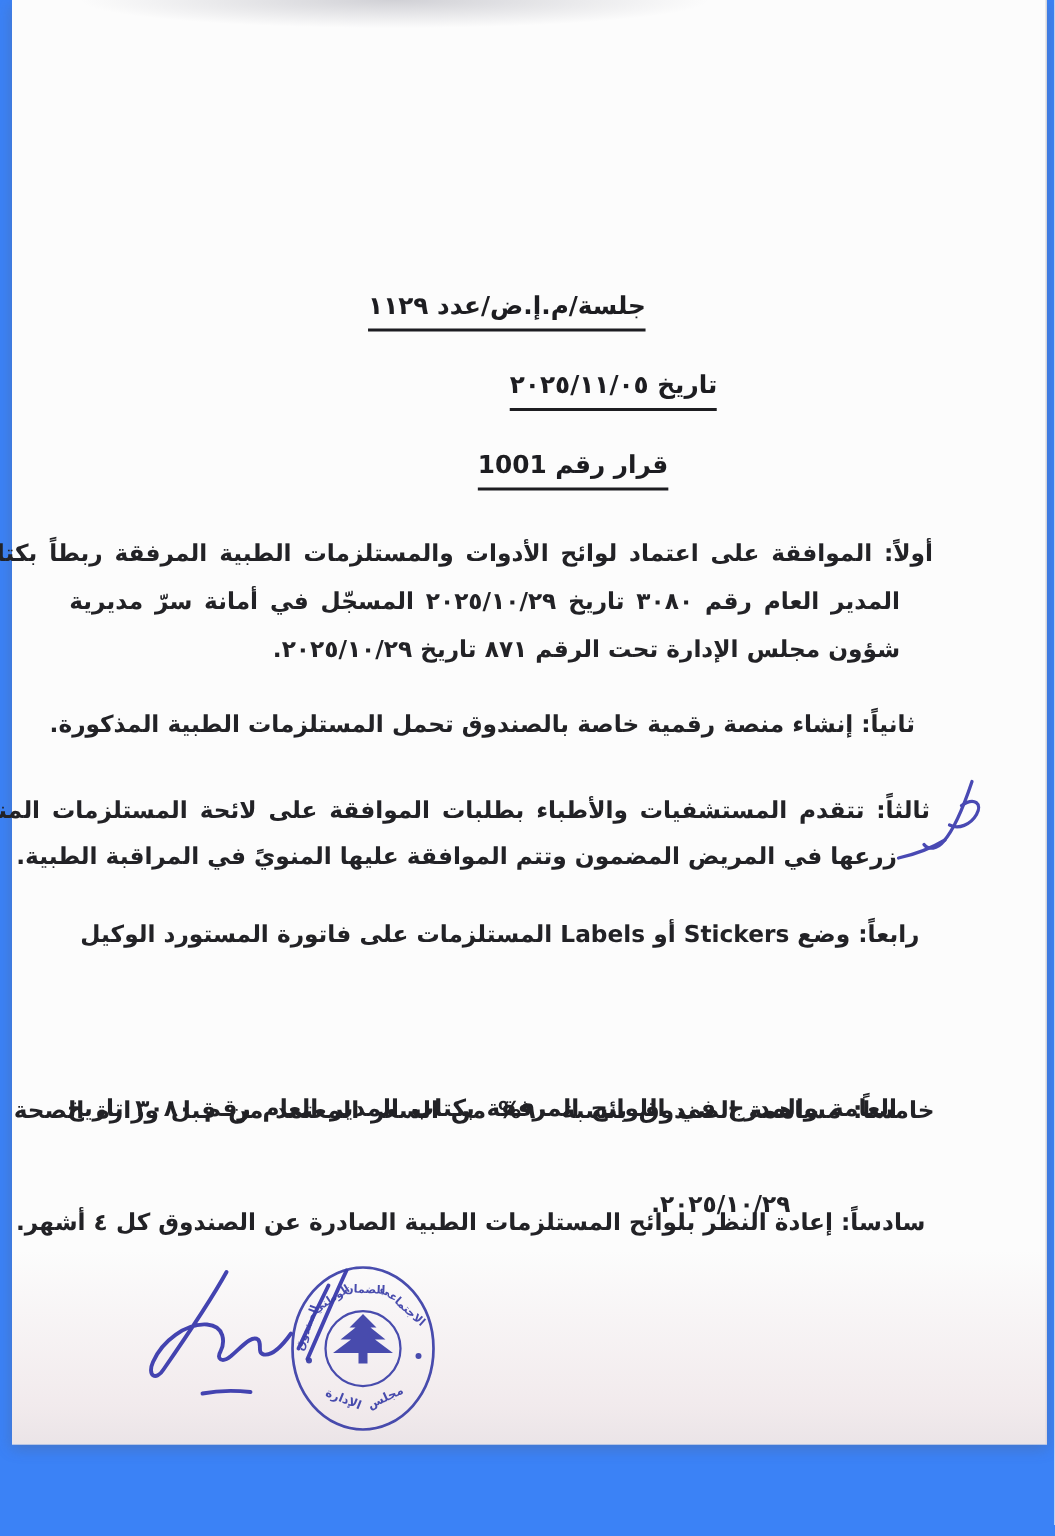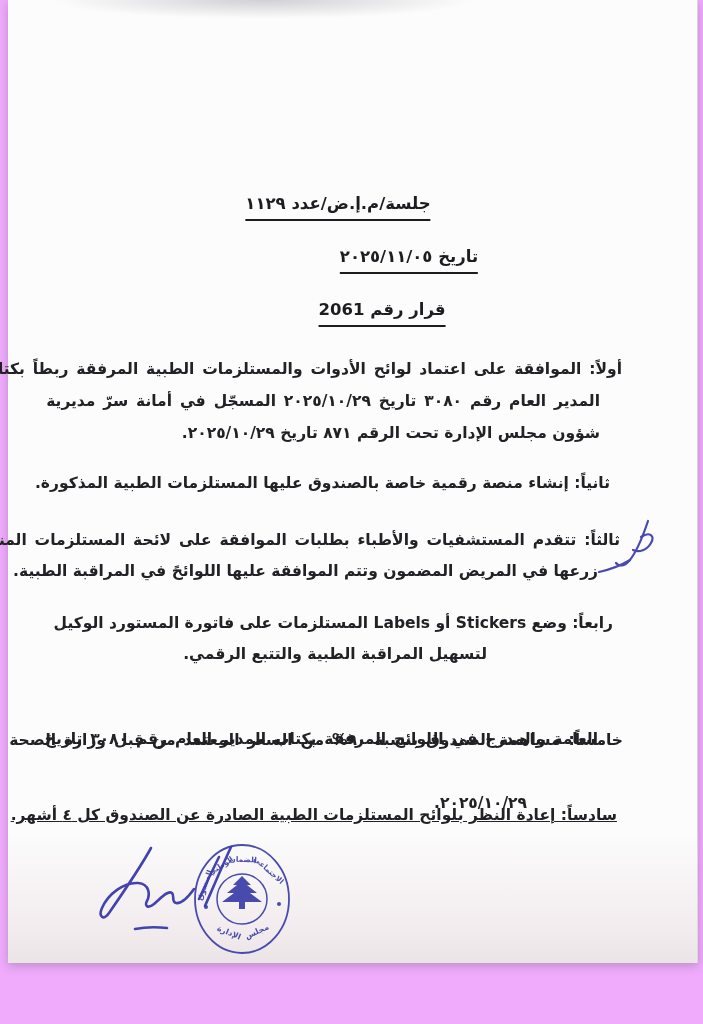--- a/index.html
+++ b/index.html
@@ -1,18 +1,18 @@
 <!DOCTYPE html>
 <html lang="ar"><head>
 <meta charset="utf-8">
 <style>
   html,body { margin:0; padding:0; background:#e7e6ea; }
   .canvas {
     position:relative; width:703px; height:1024px; overflow:hidden;
-    background:#f0abfc;
+    background:#3b82f6;
     font-family:"DejaVu Sans", sans-serif;
   }
   .paper {
     position:absolute; left:8px; top:0; width:690px; height:963px;
     background:#fcfcfc;
     box-shadow:0 3px 9px rgba(90,90,105,0.35), inset -1px 0 0 rgba(175,175,185,0.5);
   }
   .paper-bottom-tint {
     position:absolute; left:0; bottom:0; width:100%; height:130px;
     background:linear-gradient(to bottom, rgba(236,224,228,0) 0%, rgba(233,220,224,0.55) 80%, rgba(225,215,220,0.65) 100%);
@@ -39,39 +39,38 @@
 
 <div class="canvas">
 
   <div class="paper">
     <div class="paper-bottom-tint"></div>
   </div>
   <div class="top-shade"></div>
 
   <div class="hline" style="top:193px; left:338px;">جلسة/م.إ.ض/عدد ١١٢٩</div>
   <div class="hline" style="top:246px; left:390px;margin-left:19px;">تاريخ ٢٠٢٥/١١/٠٥</div>
-  <div class="hline" style="top:299px; left:382px;">قرار رقم 2061</div>
+  <div class="hline" style="top:299px; left:382px;">قرار رقم 1001</div>
 
   <div class="line wide" style="top:357px; right:81px;">أولاً: الموافقة على اعتماد لوائح الأدوات والمستلزمات الطبية المرفقة ربطاً بكتاب</div>
   <div class="line wide" style="top:389px; right:103px;text-align:right;">المدير العام رقم ٣٠٨٠ تاريخ ٢٠٢٥/١٠/٢٩ المسجّل في أمانة سرّ مديرية</div>
   <div class="line" style="top:421px; right:103px;text-align:right;">شؤون مجلس الإدارة تحت الرقم ٨٧١ تاريخ ٢٠٢٥/١٠/٢٩.</div>
 
-  <div class="line" style="top:471px; right:93px;">ثانياً: إنشاء منصة رقمية خاصة بالصندوق عليها المستلزمات الطبية المذكورة.</div>
+  <div class="line" style="top:471px; right:93px;">ثانياً: إنشاء منصة رقمية خاصة بالصندوق تحمل المستلزمات الطبية المذكورة.</div>
 
   <div class="line wide" style="top:528px; right:83px;">ثالثاً: تتقدم المستشفيات والأطباء بطلبات الموافقة على لائحة المستلزمات المنوي</div>
-  <div class="line" style="top:559px; right:105px;">زرعها في المريض المضمون وتتم الموافقة عليها اللوائحً في المراقبة الطبية.</div>
+  <div class="line" style="top:559px; right:105px;">زرعها في المريض المضمون وتتم الموافقة عليها المنويً في المراقبة الطبية.</div>
 
   <div class="line" style="top:611px; right:90px;text-align:right;">رابعاً: وضع Stickers أو Labels المستلزمات على فاتورة المستورد الوكيل</div>
-  <div class="line" style="top:642px; right:216px;">لتسهيل المراقبة الطبية والتتبع الرقمي.</div>
 
   <div class="line wide" style="top:728px; right:80px;">خامساً: مساهمة الصندوق بنسبة ٩٠% من السعر المعتمد من قبل وزارة الصحة</div>
   <div class="line wide" style="top:727px; right:105px;">العامة والمدرج في اللوائح المرفقة بكتاب المدير العام رقم ٣٠٨٠ تاريخ</div>
   <div class="line" style="top:758px; right:176px;margin-top:33px;">٢٠٢٥/١٠/٢٩.</div>
 
-  <div class="line" style="top:803px; right:86px;text-decoration:underline;">سادساً: إعادة النظر بلوائح المستلزمات الطبية الصادرة عن الصندوق كل ٤ أشهر.</div>
+  <div class="line" style="top:803px; right:86px;">سادساً: إعادة النظر بلوائح المستلزمات الطبية الصادرة عن الصندوق كل ٤ أشهر.</div>
 
   <svg class="ink-layer" width="703" height="1024" viewBox="0 0 703 1024">
 
     <g fill="none" stroke="#3a3aad" stroke-width="2.2" stroke-linecap="round" opacity="0.92">
       <path d="M648 521 C643 536 637 552 629 561 C625 566 619 567 616 563"></path>
       <path d="M641 537 C650 531 655 536 651 543 C647 550 639 553 633 550"></path>
       <path d="M630 560 C620 566 608 570 599 572"></path>
     </g>
 
     <g fill="none" stroke="#3a3aad" stroke-width="2.6" stroke-linecap="round" opacity="0.95">

